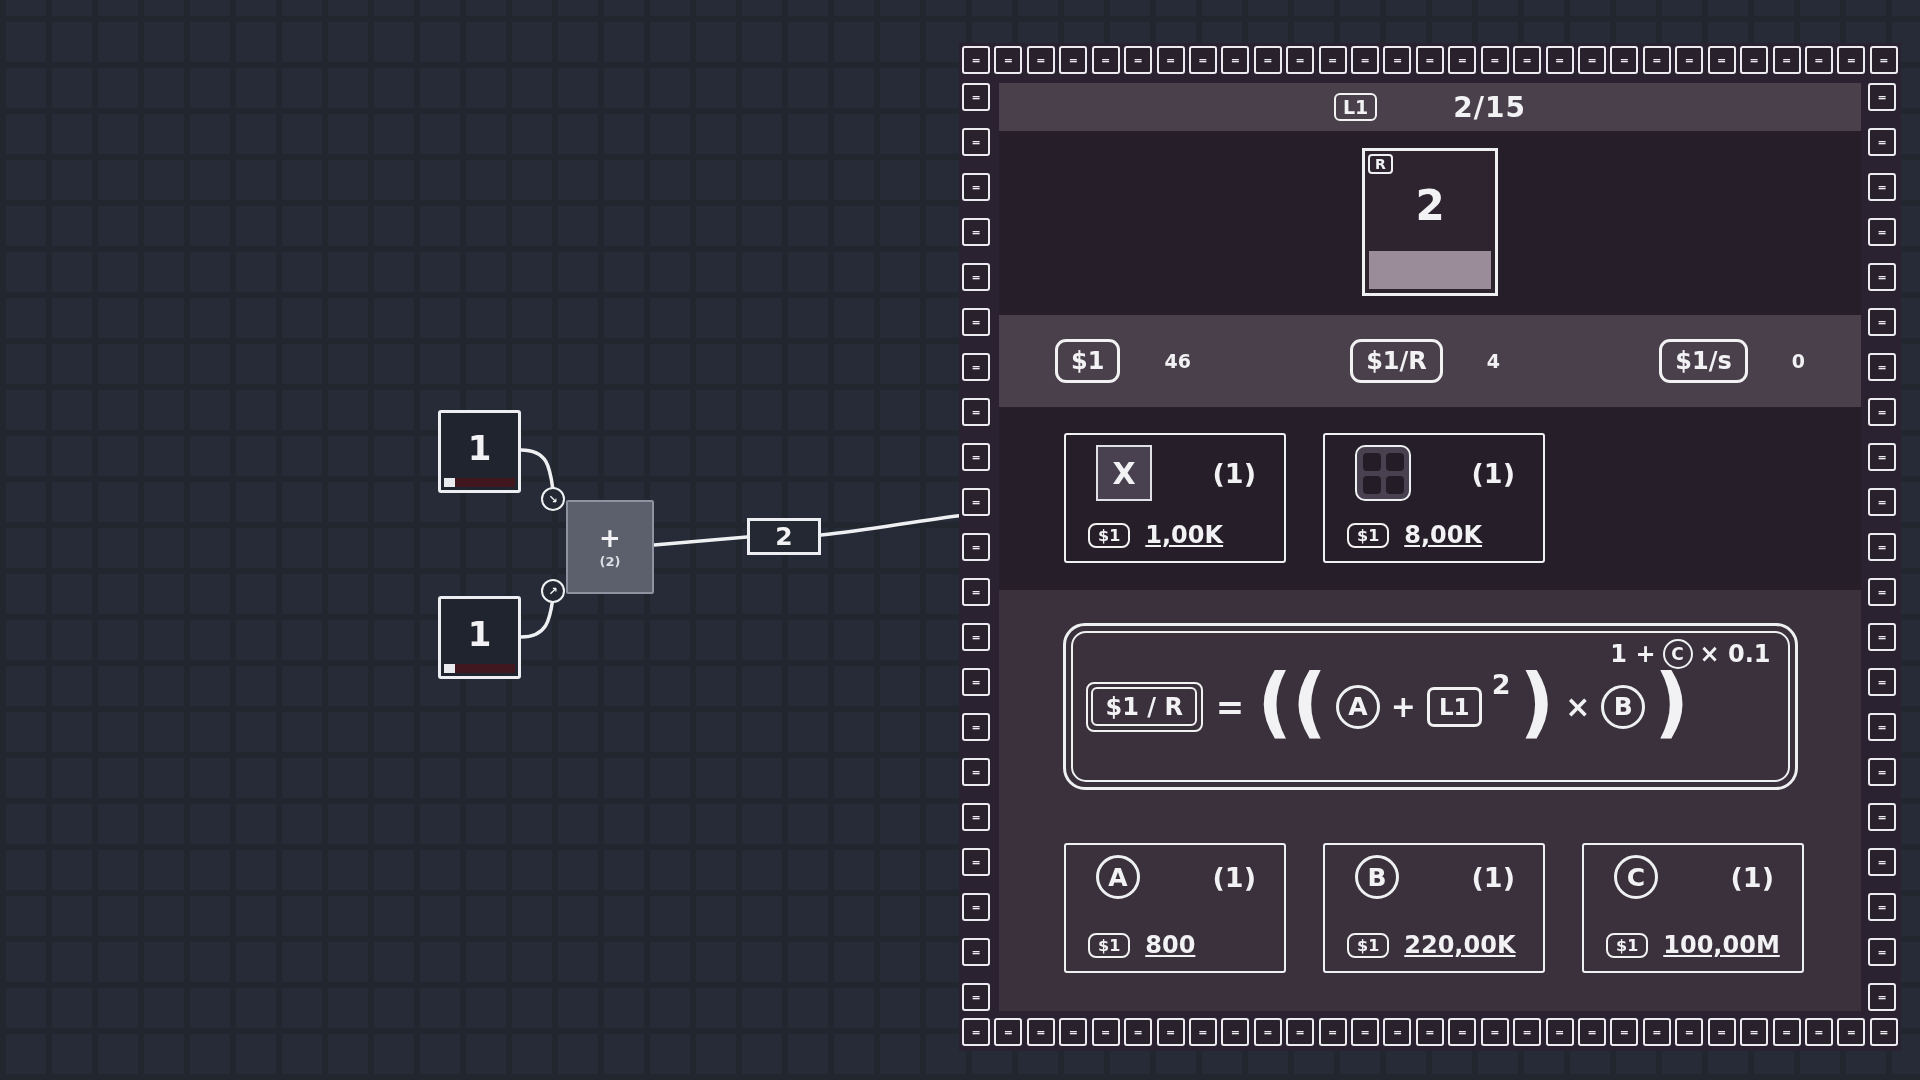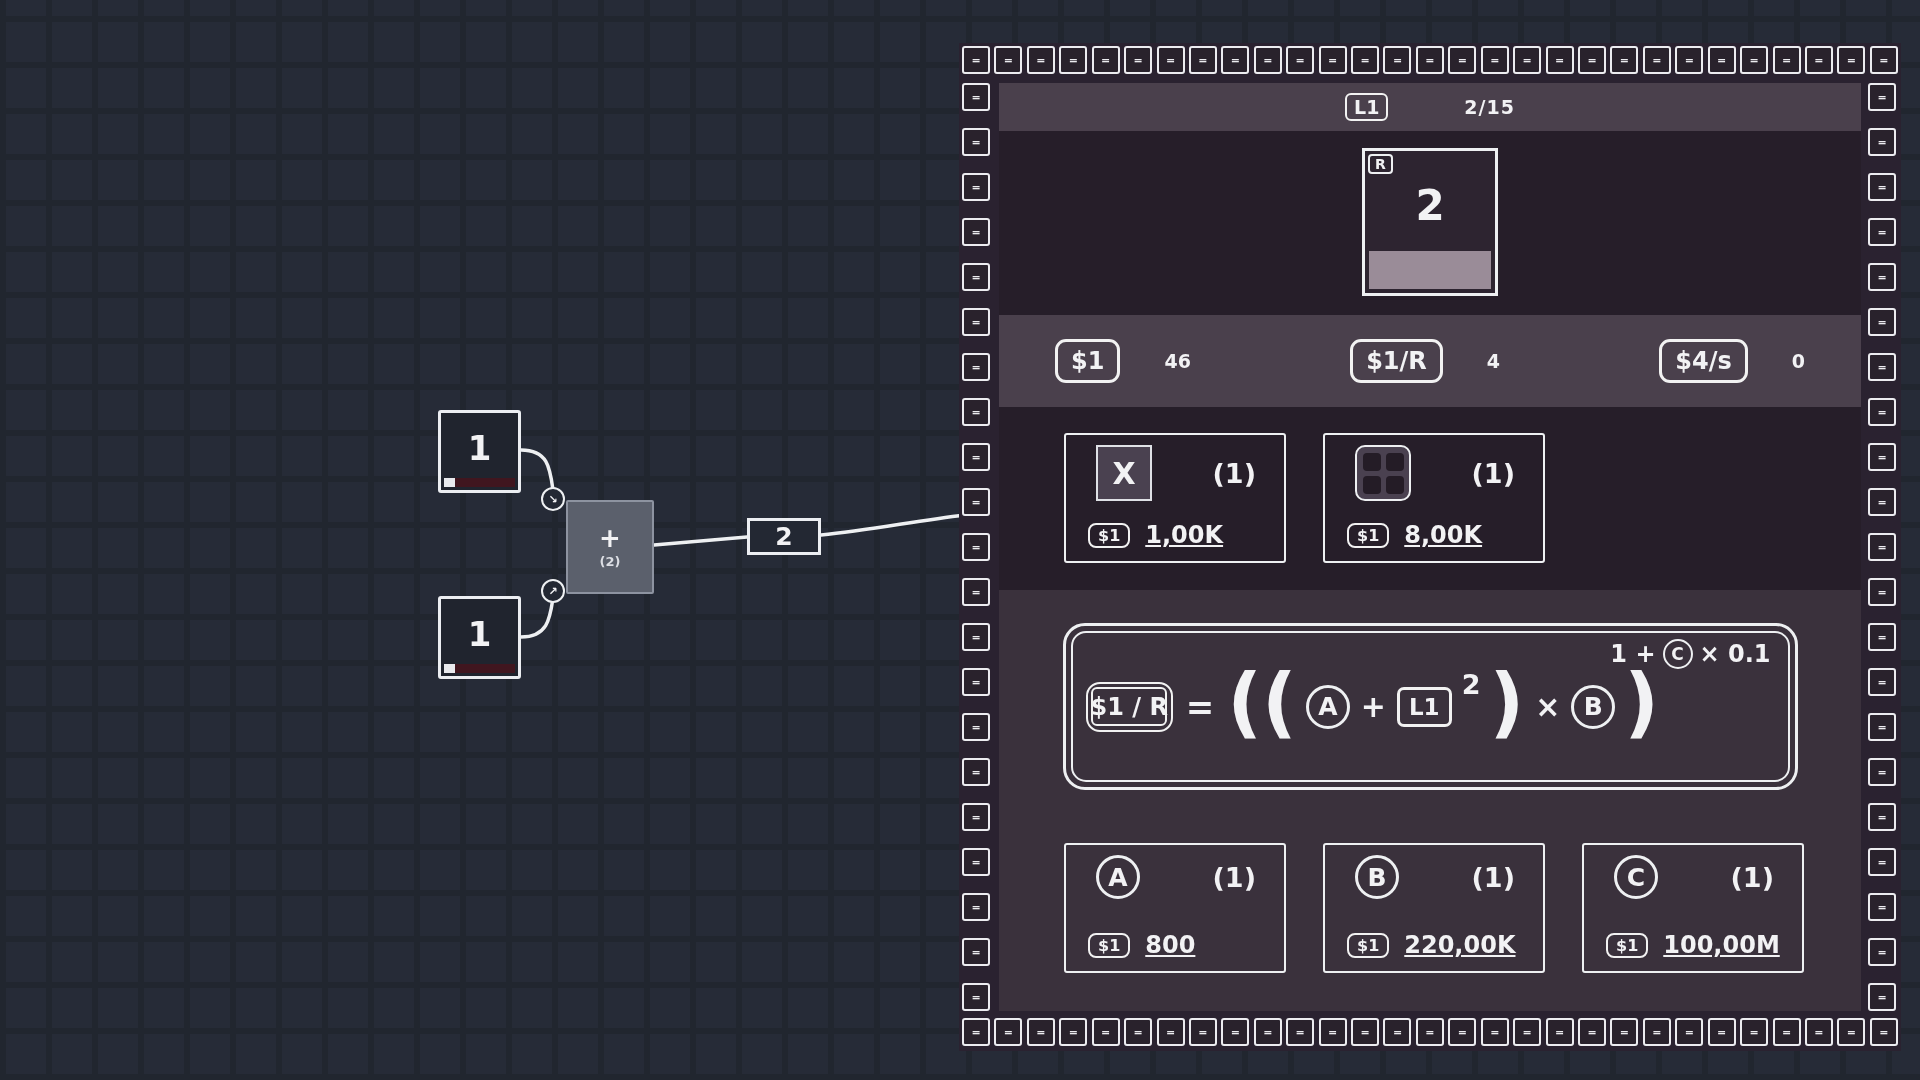--- a/index.html
+++ b/index.html
@@ -60,21 +60,21 @@
   .tile {
     width:28px; height:28px; flex:0 0 auto; border:2px solid #ececf0; border-radius:3px;
     background:#29222c; color:#ececf0; font-size:11px;
     display:flex; align-items:center; justify-content:center;
   }
 
   .panel-inner { position:absolute; inset:40px; display:flex; flex-direction:column;justify-content:space-between; }
 
   .p-header { height:48px; background:#4a404c; display:flex; align-items:center; justify-content:center; gap:76px; }
   .lvl-badge-sm { border:2.5px solid #f2f2f2; border-radius:6px; padding:1px 7px; font-size:19px; }
-  .progress-text { font-size:19px; letter-spacing:1px; }
+  .progress-text { font-size:28px; letter-spacing:1px; }
 
   .p-dark1 { height:184px; background:#261e29; display:flex; justify-content:center; }
   .target-card {
     margin-top:17px; width:136px; height:148px; border:3px solid #eef0f2; background:#2d2430;
     position:relative; display:flex; align-items:center; justify-content:center;
   }
   .corner-badge { position:absolute; top:3px; left:3px; border:2.5px solid #eef0f2; border-radius:4px; font-size:14px; padding:0 5px; background:#2d2430; }
   .target-value { font-size:42px; margin-bottom:34px; }
   .target-progress { position:absolute; left:4px; right:4px; bottom:4px; height:38px; background:#9a8c98; }
 
@@ -107,21 +107,21 @@
   .icon-grid span { background:#241c26; border-radius:4px; }
   .circ {
     width:44px; height:44px; border:3px solid #eef0f2; border-radius:50%;
     display:flex; align-items:center; justify-content:center; font-size:25px;
   }
 
   .p-mid { height:421px; background:#3a313c; }
   .formula-box { width:735px; height:167px; margin:33px auto 0; border:3px solid #eef0f2; border-radius:22px; position:relative; }
   .formula-box::before { content:""; position:absolute; inset:5px; border:2.5px solid #eef0f2; border-radius:15px; pointer-events:none; }
   .formula-row { position:relative; height:100%; display:flex; align-items:center; padding-left:20px; gap:9px; }
-  .dbl-badge { position:relative; border:2.5px solid #f2f2f2; border-radius:14px; padding:9px 3px; font-size:24px; }
+  .dbl-badge { position:relative; border:2.5px solid #f2f2f2; border-radius:8px; padding:9px 18px; font-size:24px; }
   .dbl-badge::before { content:""; position:absolute; inset:3.5px; border:2px solid #f2f2f2; border-radius:6px; }
   .eq { font-size:34px; margin:0 4px; }
   .paren { font-size:76px; line-height:0.75; transform:translateY(-5px); }
   .op-sym { font-size:30px; margin:0 2px; }
   .lvl-badge { border:3px solid #f2f2f2; border-radius:7px; padding:4px 9px; font-size:23px; }
   .sup2 { font-size:27px; transform:translateY(-22px); display:inline-block; margin-left:1px; }
   .exponent { position:absolute; top:13px; right:24px; display:flex; align-items:center; gap:7px; font-size:24px; }
   .circ-sm { width:30px; height:30px; border:2.5px solid #eef0f2; border-radius:50%; display:flex; align-items:center; justify-content:center; font-size:17px; }
 
   .p-shop-bottom { display:flex; padding:53px 0 0 65px; gap:37px; }
@@ -296,21 +296,21 @@
       <div class="p-stats">
         <div class="stat">
           <span class="badge-pill">$1</span>
           <span class="stat-value">46</span>
         </div>
         <div class="stat">
           <span class="badge-pill">$1/R</span>
           <span class="stat-value">4</span>
         </div>
         <div class="stat">
-          <span class="badge-pill">$4/s</span>
+          <span class="badge-pill">$1/s</span>
           <span class="stat-value">0</span>
         </div>
       </div>
 
       <div class="p-shop-top">
         <div class="shop-card">
           <div class="shop-top-row">
             <div class="icon-x">
               <span>X</span>
             </div>

